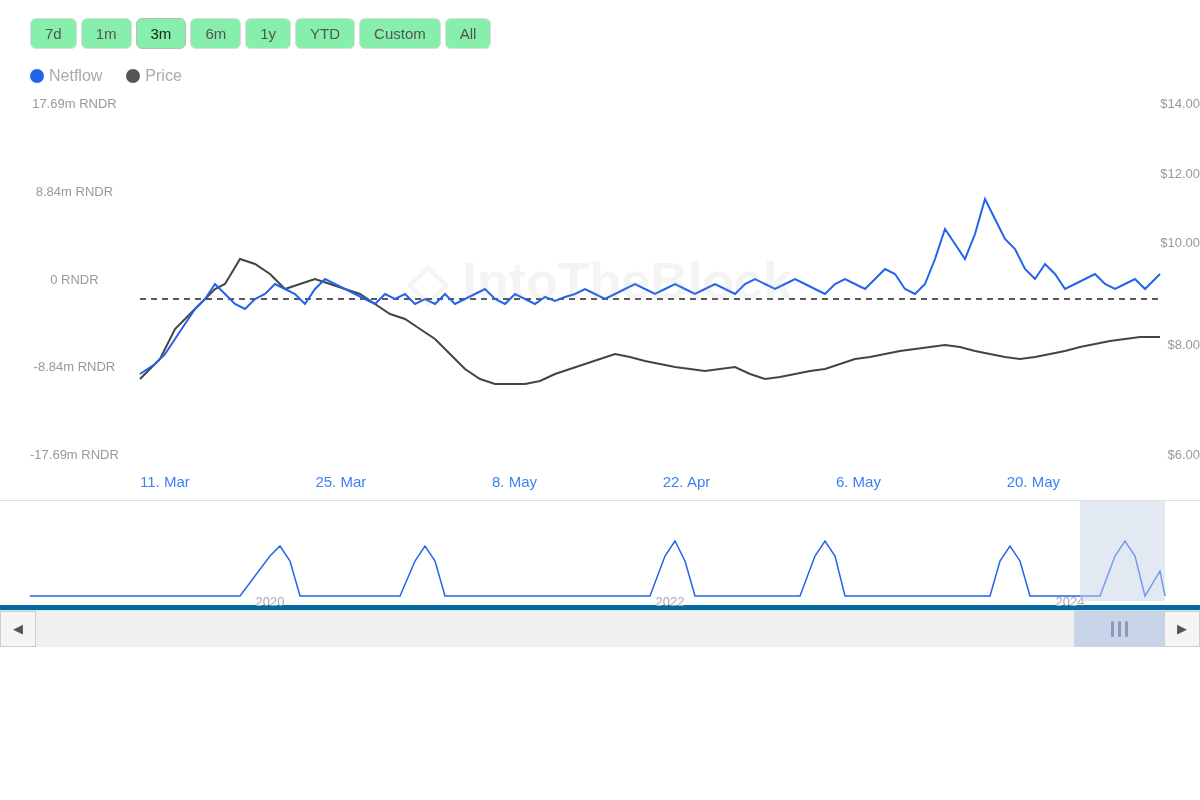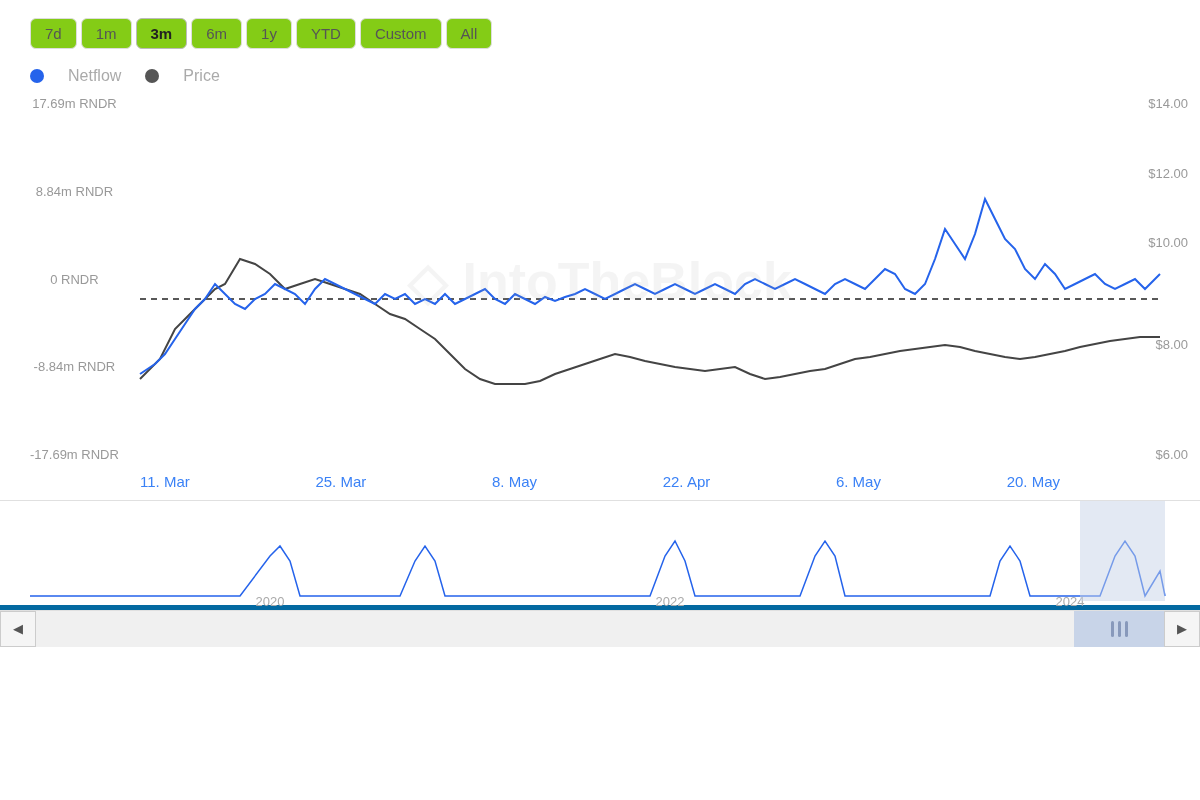--- a/index.html
+++ b/index.html
@@ -20,42 +20,42 @@
     .time-range-bar {
       display: flex;
       align-items: center;
       padding: 18px 30px 10px 30px;
       gap: 4px;
     }
     .time-btn {
       padding: 6px 14px;
       border: 1px solid #ddd;
       border-radius: 6px;
-      background: #84cc16;
+      background: #86efac;
       font-size: 15px;
       color: #555;
       cursor: pointer;
       font-weight: 400;
     }
     .time-btn.active {
-      font-weight: 700;
+      font-weight: 400;
       color: #222;
       border-color: #bbb;
     }
     
     .legend {
       display: flex;
       align-items: center;
       gap: 24px;
       padding: 8px 30px 4px 30px;
     }
     .legend-item {
       display: flex;
       align-items: center;
-      gap: 24px;
+      gap: 5px;
       font-size: 16px;
       color: #aaa;
     }
     .legend-dot {
       width: 14px;
       height: 14px;
       border-radius: 50%;
     }
     .legend-dot.blue { background: #2563eb; }
     .legend-dot.gray { background: #555; }
@@ -79,21 +79,21 @@
       text-align: center;
     }
     .y-label {
       font-size: 13px;
       color: #999;
       line-height: 1;
     }
     
     .y-axis-right {
       position: absolute;
-      right: 12px;
+      right: 0;
       top: 0;
       height: 100%;
       display: flex;
       flex-direction: column;
       justify-content: space-between;
       padding: 8px 0;
     }
     
     .x-axis {
       display: flex;

